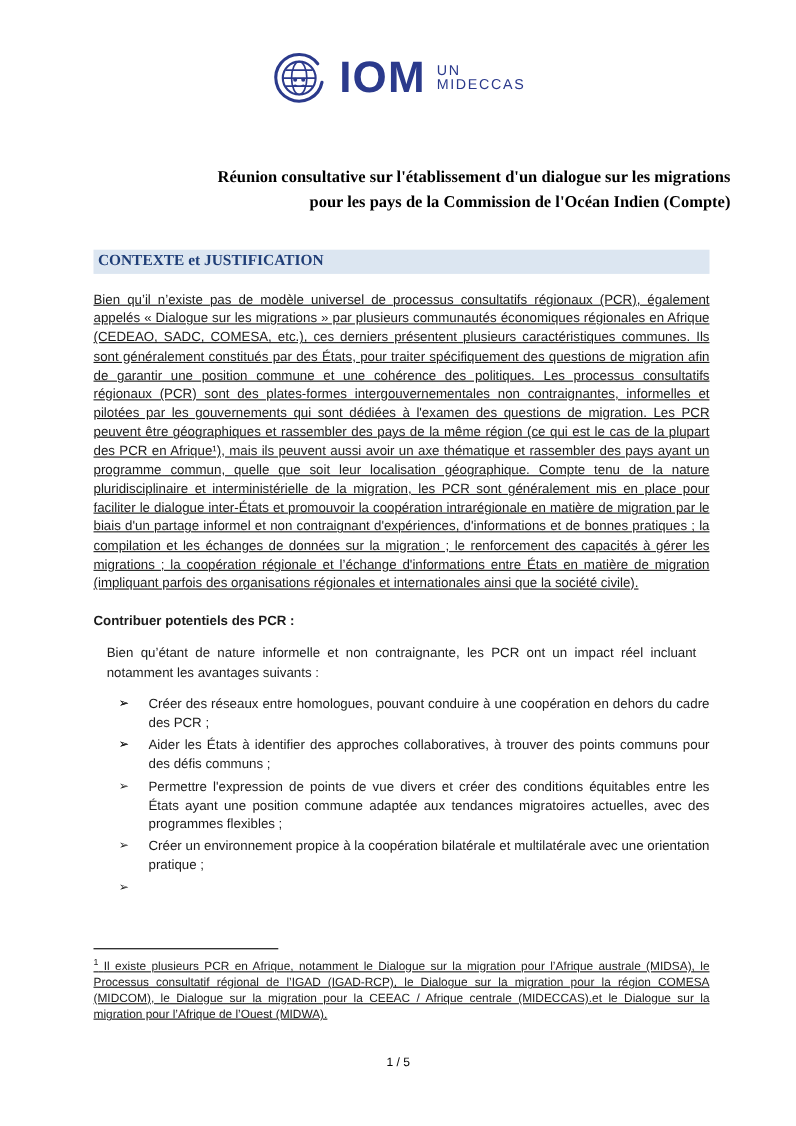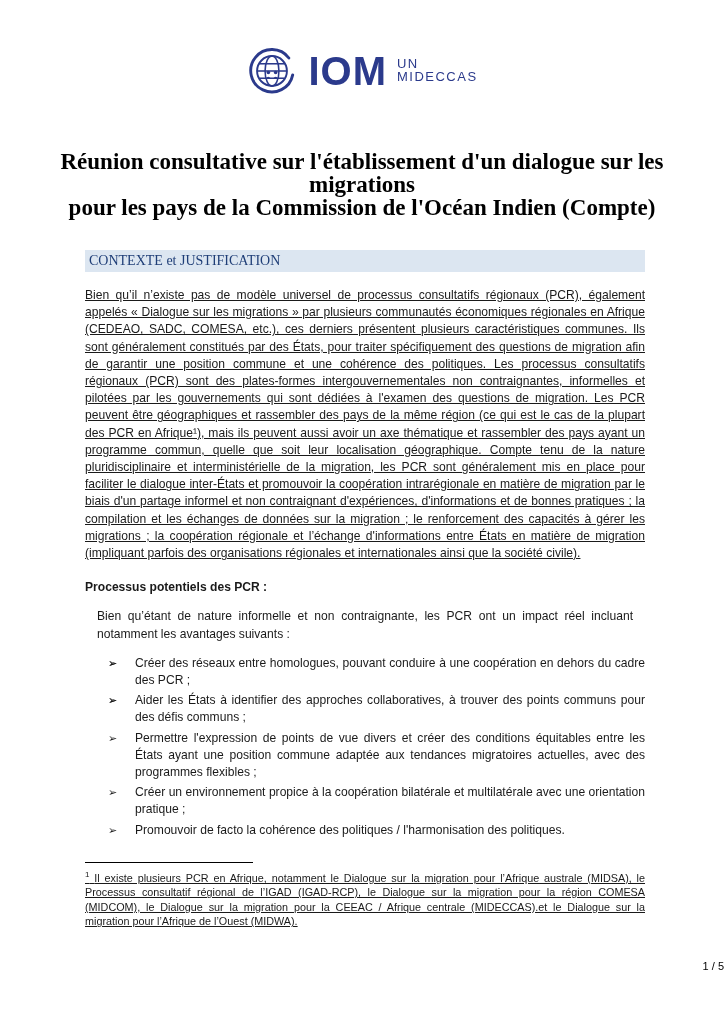--- a/index.html
+++ b/index.html
@@ -44,38 +44,38 @@
   .logo-un, .logo-migration {
     font-family: "Liberation Sans", sans-serif;
     color: #2B3A8C;
     font-size: 13px;
     letter-spacing: 1.5px;
     line-height: 1;
   }
   
   .doc-title {
     margin: 52px 60px 0 60px;
-    text-align: center;
+    text-align: right;
     font-family: "Liberation Serif", serif;
     font-weight: bold;
-    font-size: 23px;
+    font-size: 15px;
     line-height: 23px;
     color: #000000;
   }
   
   .content {
     width: 560px;
     margin-left: 85px;
   }
   .section-heading {
     margin-top: 31px;
     background: #DCE6F1;
     color: #1F3E77;
     font-family: "Liberation Serif", serif;
-    font-weight: normal;
+    font-weight: bold;
     font-size: 14px;
     padding: 3px 4px 3px 4px;
   }
   .body-par {
     margin: 15px 0 0 0;
     text-align: justify;
     font-size: 12.1px;
     line-height: 17.2px;
     text-decoration: underline;
   }
@@ -132,21 +132,21 @@
   }
   .footnote-text sup {
     font-size: 8px;
   }
   
   .page-number {
     position: absolute;
     top: 960px;
     left: 0;
     width: 100%;
-    text-align: right;
+    text-align: center;
     font-size: 11px;
     color: #000000;
   }
 </style>
 </head>
 <body>
 
 <div class="page">
 
   <header class="logo">
@@ -180,21 +180,21 @@
     <span>Réunion consultative sur l'établissement d'un dialogue sur les migrations</span><br>
     <span>pour les pays de la Commission de l'Océan Indien (Compte)</span>
   </h1>
 
   <div class="content">
 
     <div class="section-heading">CONTEXTE et JUSTIFICATION</div>
 
     <p class="body-par">Bien qu’il n’existe pas de modèle universel de processus consultatifs régionaux (PCR), également appelés « Dialogue sur les migrations » par plusieurs communautés économiques régionales en Afrique (CEDEAO, SADC, COMESA, etc.), ces derniers présentent plusieurs caractéristiques communes. Ils sont généralement constitués par des États, pour traiter spécifiquement des questions de migration afin de garantir une position commune et une cohérence des politiques. Les processus consultatifs régionaux (PCR) sont des plates-formes intergouvernementales non contraignantes, informelles et pilotées par les gouvernements qui sont dédiées à l'examen des questions de migration. Les PCR peuvent être géographiques et rassembler des pays de la même région (ce qui est le cas de la plupart des PCR en Afrique¹), mais ils peuvent aussi avoir un axe thématique et rassembler des pays ayant un programme commun, quelle que soit leur localisation géographique. Compte tenu de la nature pluridisciplinaire et interministérielle de la migration, les PCR sont généralement mis en place pour faciliter le dialogue inter-États et promouvoir la coopération intrarégionale en matière de migration par le biais d'un partage informel et non contraignant d'expériences, d'informations et de bonnes pratiques ; la compilation et les échanges de données sur la migration ; le renforcement des capacités à gérer les migrations ; la coopération régionale et l’échange d'informations entre États en matière de migration (impliquant parfois des organisations régionales et internationales ainsi que la société civile).</p>
 
-    <p class="subheading">Processus potentiels des PCR :</p>
+    <p class="subheading">Contribuer potentiels des PCR :</p>
 
     <p class="intro-par">Bien qu’étant de nature informelle et non contraignante, les PCR ont un impact réel incluant notamment les avantages suivants :</p>
 
     <ul class="bullets">
       <li>
         <span class="bullet-marker">➢</span>
       </li>
       <li>
         <span class="bullet-marker">➢</span>
         <span>Créer des réseaux entre homologues, pouvant conduire à une coopération en dehors du cadre des PCR ;</span>
@@ -209,21 +209,20 @@
       <li>
         <span class="bullet-marker">➢</span>
         <span>Permettre l'expression de points de vue divers et créer des conditions équitables entre les États ayant une position commune adaptée aux tendances migratoires actuelles, avec des programmes flexibles ;</span>
       </li>
       <li>
         <span class="bullet-marker">➢</span>
         <span>Créer un environnement propice à la coopération bilatérale et multilatérale avec une orientation pratique ;</span>
       </li>
       <li>
         <span class="bullet-marker">➢</span>
-        <span>Promouvoir de facto la cohérence des politiques / l'harmonisation des politiques.</span>
       </li>
     </ul>
   </div>
 
   <div class="footnote-area">
     <div class="footnote-rule"></div>
     <p class="footnote-text">
       <sup>1</sup>
       <span>Il existe plusieurs PCR en Afrique, notamment le Dialogue sur la migration pour l’Afrique australe (MIDSA), le Processus consultatif régional de l’IGAD (IGAD-RCP), le Dialogue sur la migration pour la région COMESA (MIDCOM), le Dialogue sur la migration pour la CEEAC / Afrique centrale (MIDECCAS).et le Dialogue sur la migration pour l’Afrique de l’Ouest (MIDWA).</span>
     </p>

